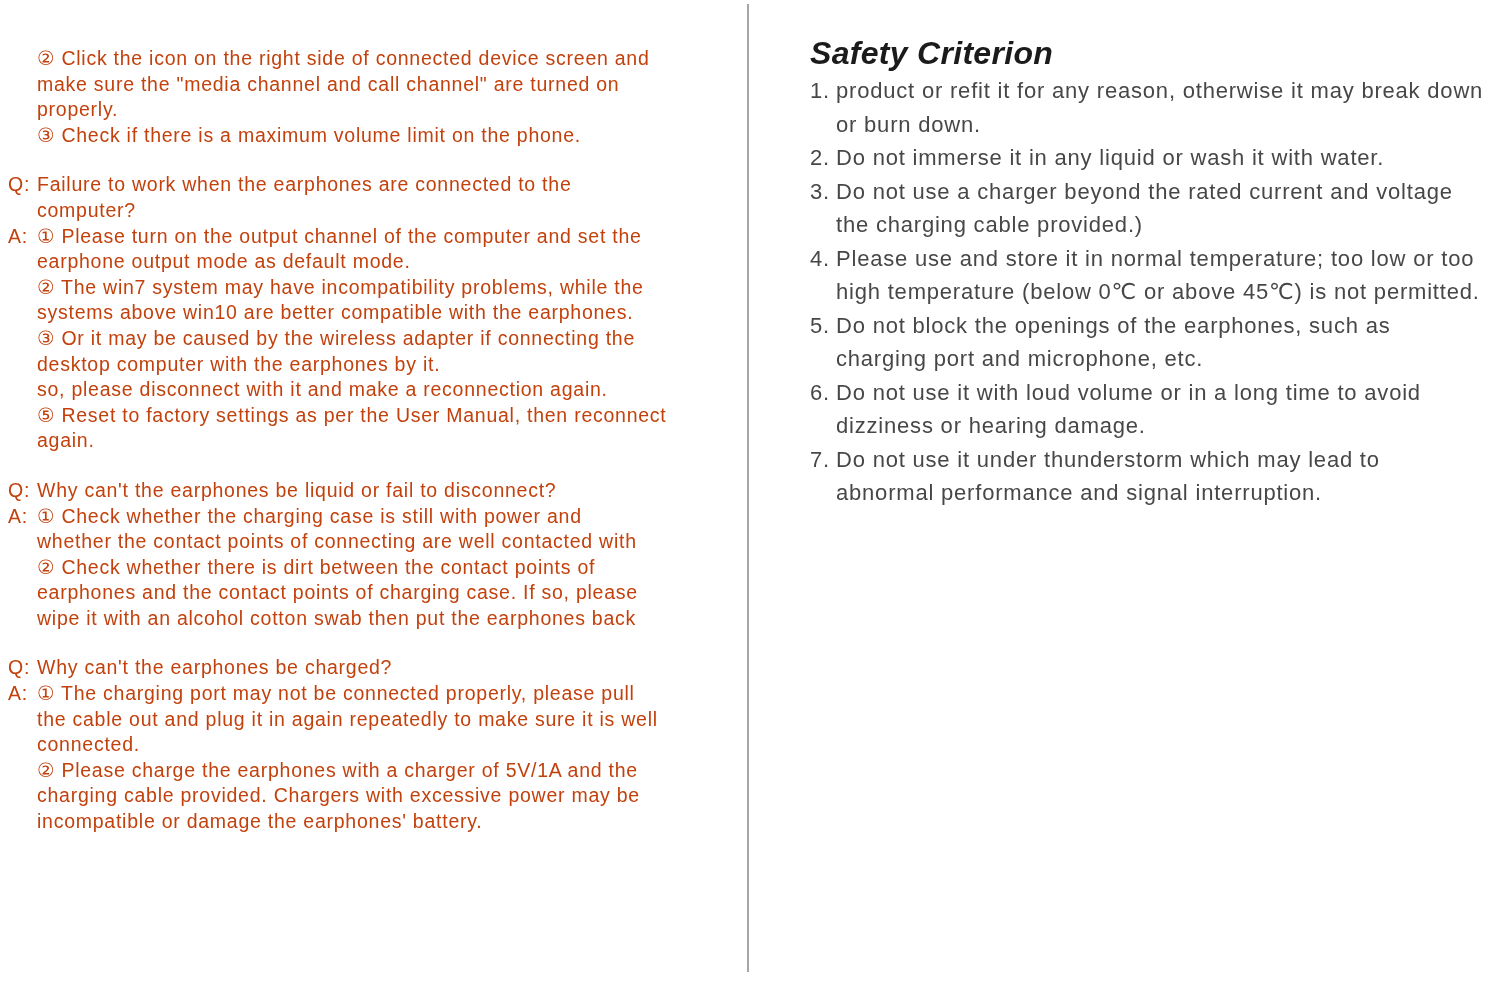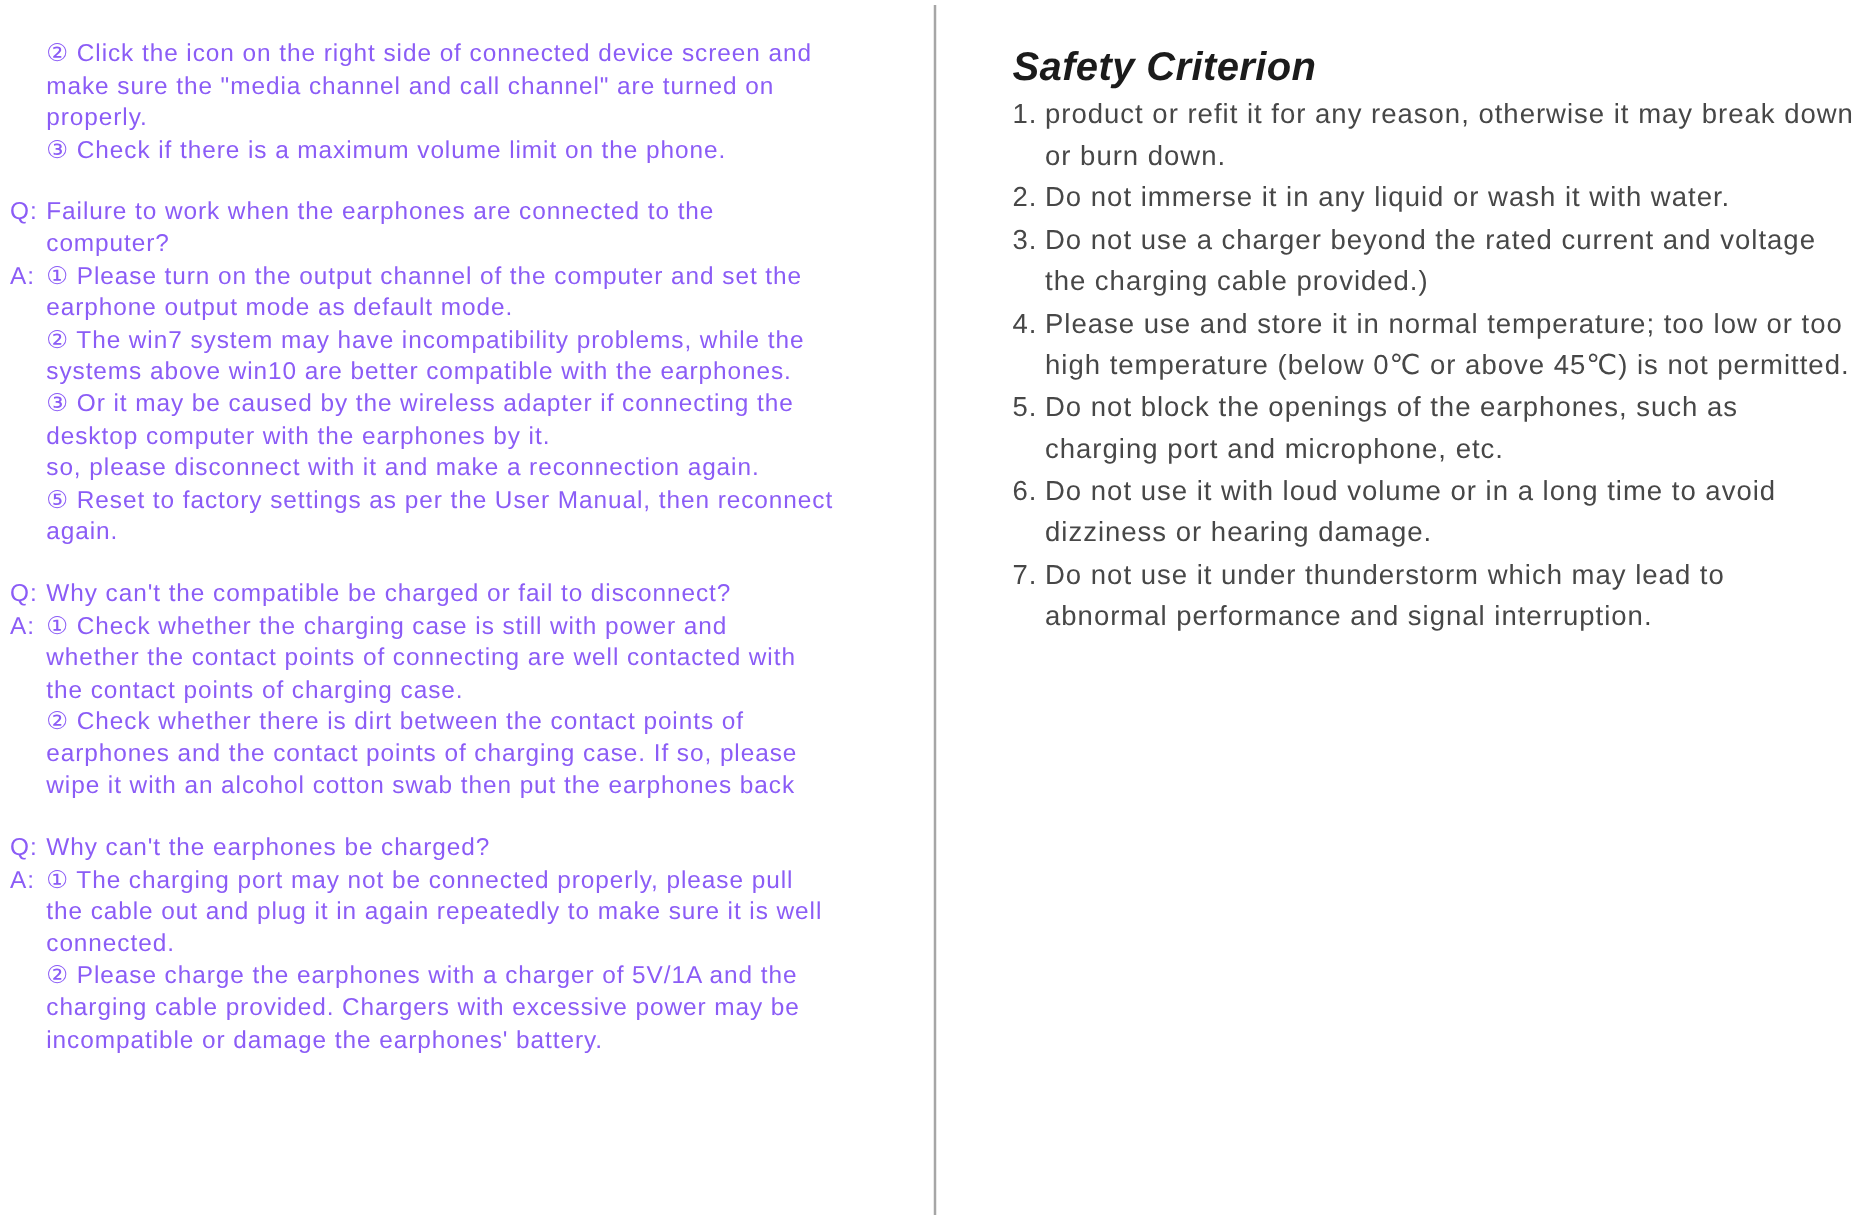--- a/index.html
+++ b/index.html
@@ -8,26 +8,26 @@
     position: relative;
     background: #ffffff;
     font-family: "Liberation Sans", "DejaVu Sans", sans-serif;
     overflow: hidden;
   }
 
   
   .left-col {
     position: absolute;
     left: 8px;
-    top: 31px;
+    top: 46px;
     width: 706px;
     font-size: 19.5px;
     line-height: 25.6px;
     letter-spacing: 0.75px;
-    color: #8b5cf6;
+    color: #c2410c;
   }
   .block { margin-bottom: 24px; }
   .cont-block { margin-left: 29px; }
   .qa-row { display: flex; }
   .qa-label { flex: 0 0 29px; }
   .qa-content { flex: 1; }
 
   
   .divider {
     position: absolute;
@@ -110,30 +110,29 @@
               <div>again.</div>
             </div>
         </div>
       </div>
     </div>
 
     <div class="block">
       <div class="qa-row">
         <span class="qa-label">Q:</span>
         <div class="qa-content">
-            <div>Why can't the compatible be charged or fail to disconnect?</div>
+            <div>Why can't the earphones be liquid or fail to disconnect?</div>
           </div>
       </div>
       <div class="qa-row">
         <span class="qa-label">A:</span>
         <div class="qa-content">
           <div>
               <div>① Check whether the charging case is still with power and</div>
               <div>whether the contact points of connecting are well contacted with</div>
-              <div>the contact points of charging case.</div>
             </div>
           <div>
               <div>② Check whether there is dirt between the contact points of</div>
               <div>earphones and the contact points of charging case. If so, please</div>
               <div>wipe it with an alcohol cotton swab then put the earphones back</div>
             </div>
         </div>
       </div>
     </div>
 

